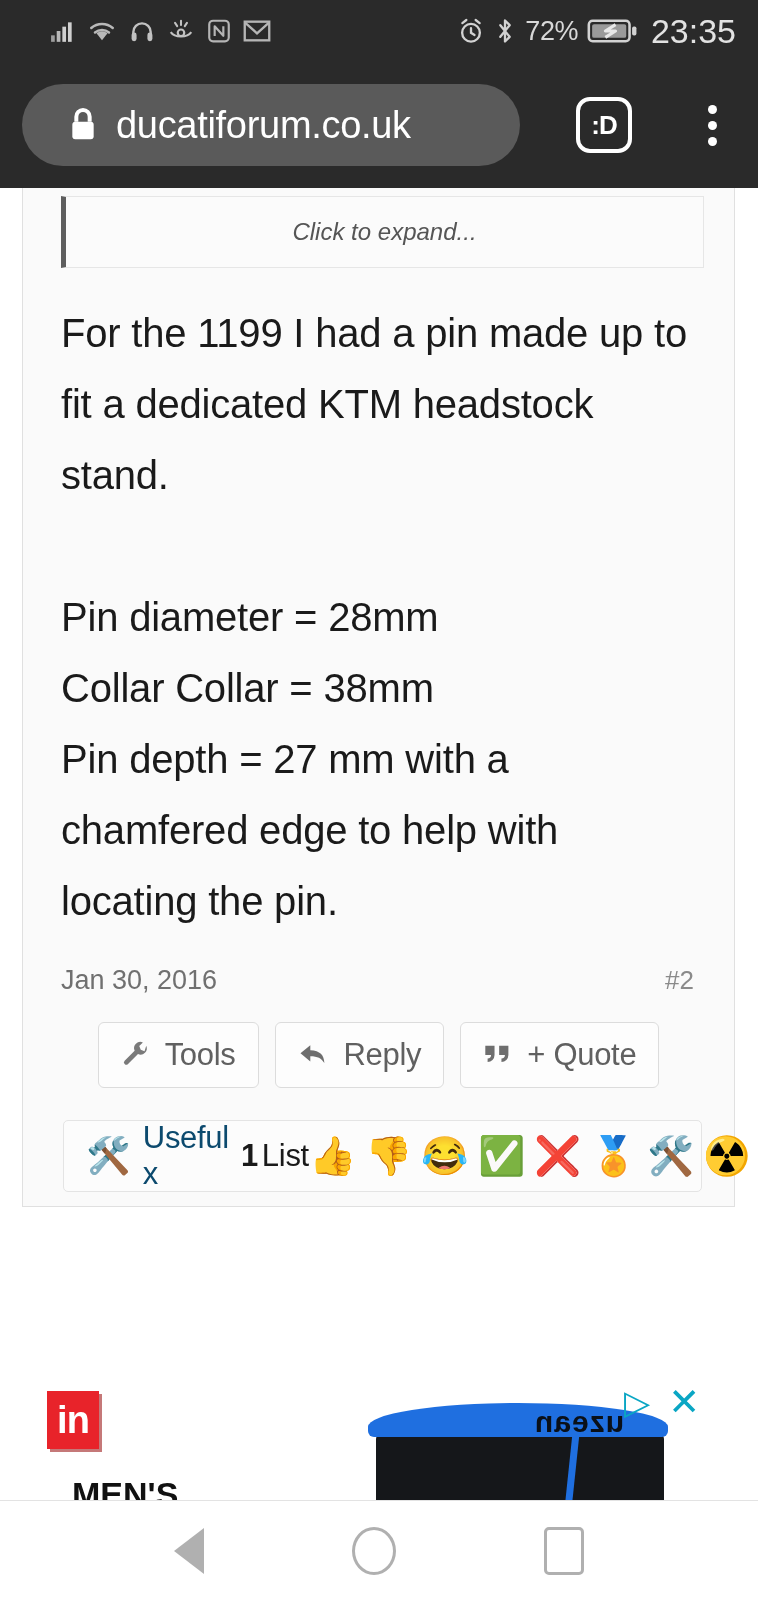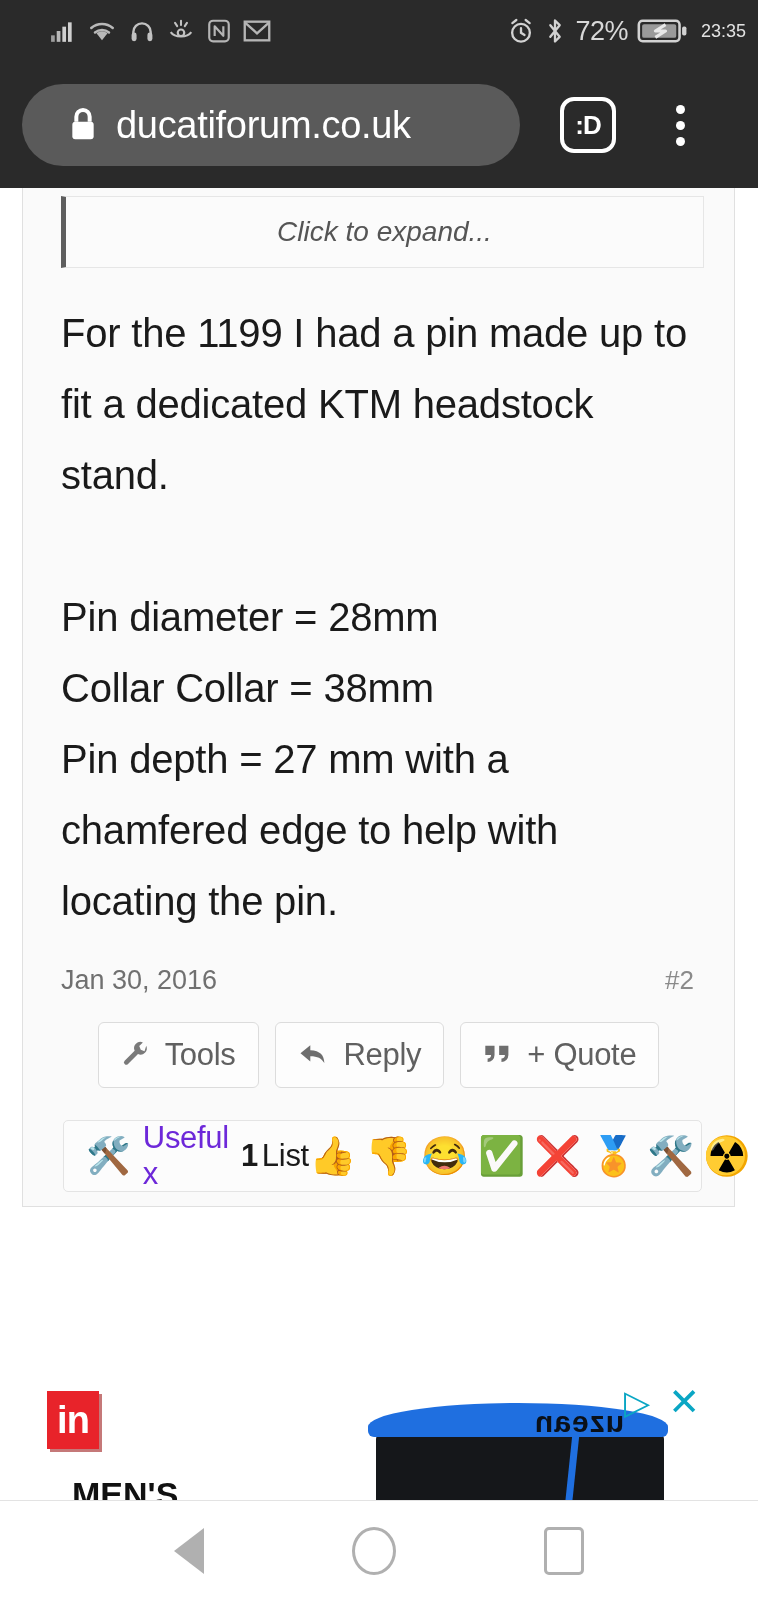--- a/index.html
+++ b/index.html
@@ -13,34 +13,34 @@
 
   
   .browser-chrome {
     position:absolute; top:0; left:0; width:758px; height:188px;
     background:#2a2a2a;
   }
 
   
   .status-bar {
     height:62px; display:flex; align-items:center;
-    justify-content:space-between; padding:0 12px 0 34px;
+    justify-content:space-between; padding:0 22px 0 34px;
     color:#c9c9c9;
     margin-left:16px;
   }
   .status-left { display:flex; align-items:center; gap:11px; }
   .status-right { display:flex; align-items:center; gap:9px; }
   .status-right .battery-pct { font-size:27px; color:#d8d8d8; letter-spacing:-0.5px;}
-  .status-right .clock { font-size:18px; color:#e2e2e2; letter-spacing:0px; margin-left:3px;}
+  .status-right .clock { font-size:34px; color:#e2e2e2; letter-spacing:0px; margin-left:3px;}
   .sicon { display:block; }
 
   
   .toolbar {
     height:126px; display:flex; align-items:center;
-    padding:0 16px 0 22px; gap:0;
+    padding:0 16px 0 22px; gap:16px;
   }
   .url-pill {
     width:498px; height:82px; border-radius:41px;
     background:#5a5a5a; display:flex; align-items:center;
     padding:0 26px 0 44px; gap:22px; overflow:hidden;
   }
   .url-text {
     color:#ffffff; font-size:38px; letter-spacing:-0.3px;
     white-space:nowrap; overflow:hidden;
     margin-left:-6px;
@@ -74,21 +74,21 @@
   }
 
   
   .quote-block {
     margin:8px 30px 0 38px;
     border:1px solid #e6e6e6; border-left:5px solid #5e5e5e;
     background:#fbfbfb;
     height:72px; display:flex; align-items:center; justify-content:center;
   }
   .quote-expand {
-    font-style:italic; font-size:28px; color:#555; letter-spacing:0px;
+    font-style:italic; font-size:24px; color:#555; letter-spacing:0px;
   }
 
   
   .post-body {
     padding:30px 36px 0 38px;
     font-size:40px; line-height:71px; color:#1a1a1a;
     letter-spacing:-0.2px;
   }
   .post-body p { margin:0; }
   .post-body .spacer { height:71px; }
@@ -114,21 +114,21 @@
   }
   .btn .glyph { font-size:30px; line-height:1; color:#7a7a7a; display:flex; align-items:center;}
 
   
   .reactions {
     margin:32px 32px 0 40px;
     border:1px solid #e4e4e4; border-radius:5px; background:#fcfcfc;
     height:72px; display:flex; align-items:center; padding:0 22px;
   }
   .react-label { display:flex; align-items:center; gap:12px; }
-  .react-text { font-size:31px; color:#6d28d9; letter-spacing:-0.3px;}
+  .react-text { font-size:31px; color:#0c4a6e; letter-spacing:-0.3px;}
   .react-count { font-weight:bold; color:#1a1a1a; }
   .react-list { font-size:31px; color:#1a1a1a; margin-left:4px; letter-spacing:-0.3px;}
   .emoji-row { display:flex; align-items:center; gap:9px; margin-left:auto; }
   .emoji-row span { font-size:38px; line-height:1; }
 
   
   .ad {
     position:absolute; left:0; top:1152px; width:758px; height:160px;
     background:#ffffff; overflow:hidden;
     border-top:1px solid transparent;

